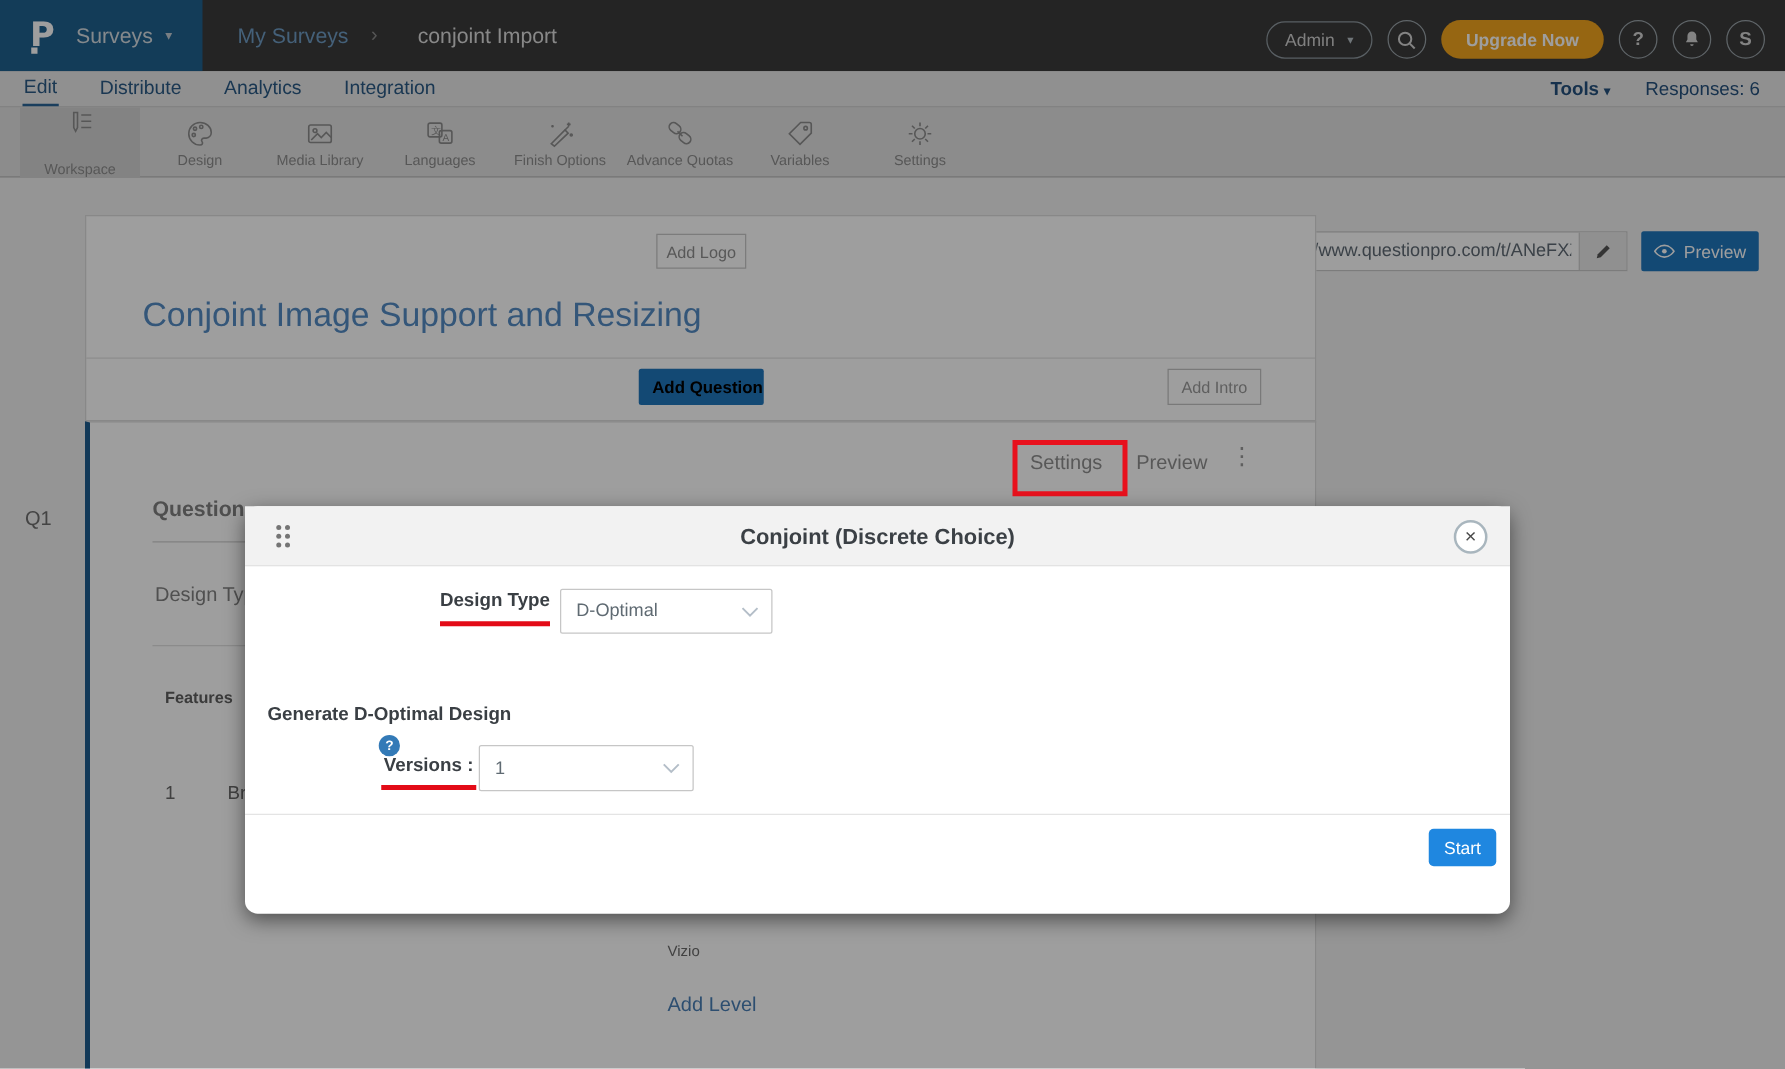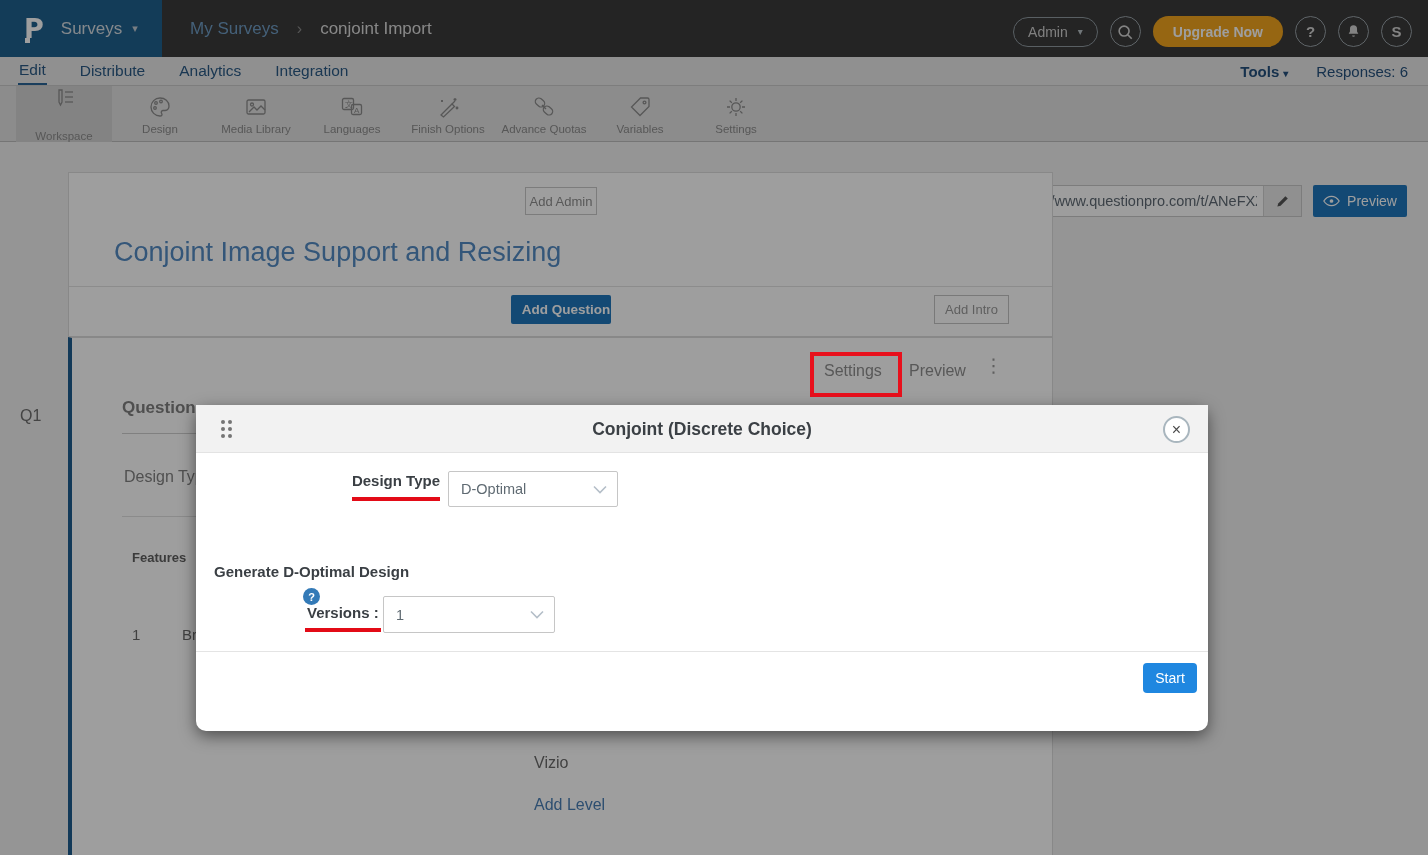--- a/index.html
+++ b/index.html
@@ -10,21 +10,21 @@
   
   .topbar { position:absolute; top:0; left:0; width:1428px; height:57px; background:#3a3a3a; }
   .brand { position:absolute; top:0; left:0; width:162px; height:57px; background:#20618f; display:flex; align-items:center; }
   .logo { position:relative; margin-left:24px; color:#fff; font-weight:bold; font-size:27px; font-family:"DejaVu Sans",sans-serif; line-height:1; }
   .logo::after { content:""; position:absolute; left:1px; bottom:-1px; width:5px; height:5px; background:#fff; }
   .brand-label { margin-left:17px; color:#d6dde2; font-size:17px; }
   .brand-caret { margin-left:10px; color:#c2ccd3; font-size:11px; }
   .breadcrumb { position:absolute; left:190px; top:0; height:57px; display:flex; align-items:center; gap:18px; }
   .bc-parent { color:#6f9cc4; font-size:17px; }
   .bc-sep { color:#8a8a8a; font-size:16px; }
-  .bc-current { color:#dcdcdc; font-size:17px; }
+  .bc-current { color:#dcdcdc; font-size:17px;margin-left:14px; }
   .top-actions { position:absolute; right:16px; top:0; height:63px; display:flex; align-items:center; gap:12px; }
   .pill { height:30px; border:1px solid #909aa1; border-radius:15px; color:#cfcfcf; font-size:14px; display:flex; align-items:center; padding:0 14px; gap:10px; background:transparent; }
   .pill .caret { font-size:10px; color:#b5bec4; }
   .circle-btn { width:31px; height:31px; border:1px solid #9aa3a9; border-radius:50%; display:flex; align-items:center; justify-content:center; color:#d3d3d3; font-size:15px; font-weight:bold; background:transparent; }
   .upgrade { height:31px; border-radius:16px; background:#f2a51e; color:#fff; font-weight:bold; font-size:14px; border:none; padding:0 20px; }
 
   
   .tabsrow { position:absolute; top:57px; left:0; width:1428px; height:29px; background:#e9e9e9; border-bottom:1px solid #cacaca; display:flex; align-items:stretch; padding:0 20px 0 18px; }
   .tab { color:#2a5a85; font-size:15.5px; margin-right:32px; display:flex; align-items:center; padding:0 1px; }
   .tab.active { border-bottom:2px solid #2a6496; }
@@ -42,38 +42,38 @@
   .saved-note { position:absolute; left:863px; top:108px; font-style:italic; color:#8a8a8a; font-size:14.5px; }
   .url-input { position:absolute; left:1000px; top:99px; width:302px; height:32px; border:1px solid #c9c9c9; background:#fdfdfd; color:#5f6a74; font-size:14.5px; padding:0 44px 0 10px; font-family:"Liberation Sans",sans-serif; }
   .url-pencil { position:absolute; left:1263px; top:100px; width:38px; height:30px; background:#e8e8e8; border-left:1px solid #d0d0d0; display:flex; align-items:center; justify-content:center; }
   .preview-btn { position:absolute; left:1313px; top:99px; width:94px; height:32px; background:#2076bc; border:none; border-radius:2px; color:#fff; font-size:14px; display:flex; align-items:center; justify-content:center; gap:7px; }
 
   
   .card1 { position:absolute; left:68px; top:172px; width:985px; height:165px; background:#fff; border:1px solid #dcdcdc; }
   .add-logo { position:absolute; left:456px; top:14px; width:72px; height:28px; border:1px solid #c8c8c8; background:#fff; color:#8f8f8f; font-size:13px; }
   .survey-title { position:absolute; left:45px; top:64px; color:#548cc4; font-size:27px; font-weight:normal; }
   .card1-divider { position:absolute; left:0; top:113px; width:100%; height:1px; background:#e3e3e3; }
-  .add-question { position:absolute; left:442px; top:122px; width:100px; height:29px; background:#2076bc; border:none; border-radius:2px; color:#ffffff; font-size:13.5px; font-weight:bold;padding-left:10px; }
+  .add-question { position:absolute; left:442px; top:122px; width:100px; height:29px; background:#2076bc; border:none; border-radius:2px; color:#000000; font-size:13.5px; font-weight:bold;padding-left:10px; }
   .add-intro { position:absolute; left:865px; top:122px; width:75px; height:29px; border:1px solid #c4c4c4; background:#fff; color:#9a9a9a; font-size:13px; }
 
   
   .q-label { position:absolute; left:20px; top:407px; color:#6e6e6e; font-size:16px; }
   .card2 { position:absolute; left:68px; top:337px; width:985px; height:520px; background:#fff; border:1px solid #dcdcdc; border-left:4px solid #1e5c8e; }
   .q-settings { position:absolute; left:752px; top:24px; color:#8f8f8f; font-size:16px; }
   .q-preview { position:absolute; left:837px; top:24px; color:#8f8f8f; font-size:16px; }
   .kebab { position:absolute; left:912px; top:18px; color:#9a9a9a; font-size:19px; letter-spacing:0; line-height:1; }
   .q-question { position:absolute; left:50px; top:60px; color:#808080; font-size:17px;font-weight:bold; }
   .q-underline1 { position:absolute; left:50px; top:95px; width:452px; height:1px; background:#cfcfcf; }
   .q-designtype { position:absolute; left:52px; top:130px; color:#828282; font-size:16px; }
   .q-divider { position:absolute; left:50px; top:178px; width:905px; height:1px; background:#e0e0e0; }
   .q-features { position:absolute; left:60px; top:212px; color:#5f5f5f; font-size:13px; font-weight:bold; }
   .q-rownum { position:absolute; left:60px; top:288px; color:#6a6a6a; font-size:15px; }
   .q-rowfeature { position:absolute; left:110px; top:288px; color:#6a6a6a; font-size:15px; }
   .q-level1 { position:absolute; left:462px; top:371px; color:#6a6a6a; font-size:16px; }
-  .q-level2 { position:absolute; left:462px; top:416px; color:#6a6a6a; font-size:16px; }
+  .q-level2 { position:absolute; left:462px; top:416px; color:#6a6a6a; font-size:12px; }
   .q-addlevel { position:absolute; left:462px; top:458px; color:#4a7fb5; font-size:16px; }
 
   
   .overlay { position:absolute; inset:0; background:rgba(0,0,0,0.38); z-index:50; }
   .anno-box { position:absolute; left:810px; top:352px; width:92px; height:45px; border:4px solid #e8101c; z-index:60; }
 
   
   .modal { position:absolute; left:196px; top:405px; width:1012px; height:326px; background:#fff; z-index:70; box-shadow:0 5px 16px rgba(0,0,0,0.5); border-radius:10px; }
   .modal-header { position:absolute; top:0; left:0; width:100%; height:48px; background:#f2f2f2; border-bottom:1px solid #e3e3e3; }
   .drag-handle { position:absolute; left:25px; top:15px; display:grid; grid-template-columns:4px 4px; grid-auto-rows:4px; gap:3px; }
@@ -227,21 +227,21 @@
     <button class="preview-btn">
       <svg width="17" height="12" viewBox="0 0 20 14">
           <path d="M1 7s3.5-5.5 9-5.5S19 7 19 7s-3.5 5.5-9 5.5S1 7 1 7z" fill="none" stroke="#fff" stroke-width="1.5"></path>
           <circle cx="10" cy="7" r="2.2" fill="#fff"></circle>
         </svg>
       <span>Preview</span>
     </button>
   </div>
 
   <div class="card1">
-    <button class="add-logo">Add Admin</button>
+    <button class="add-logo">Add Logo</button>
     <div class="survey-title">Conjoint Image Support and Resizing</div>
     <div class="card1-divider"></div>
     <button class="add-question">Add Question</button>
     <button class="add-intro">Add Intro</button>
   </div>
 
   <div class="q-label">Q1</div>
   <div class="card2">
     <span class="q-settings">Settings</span>
     <span class="q-preview">Preview</span>

